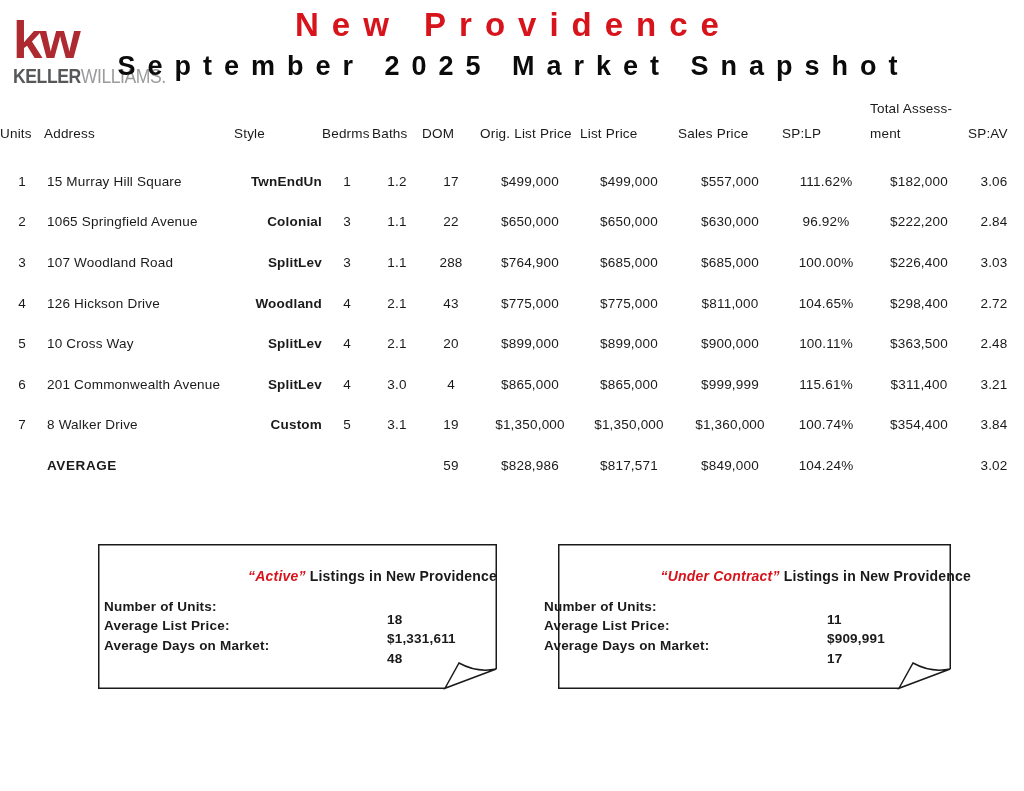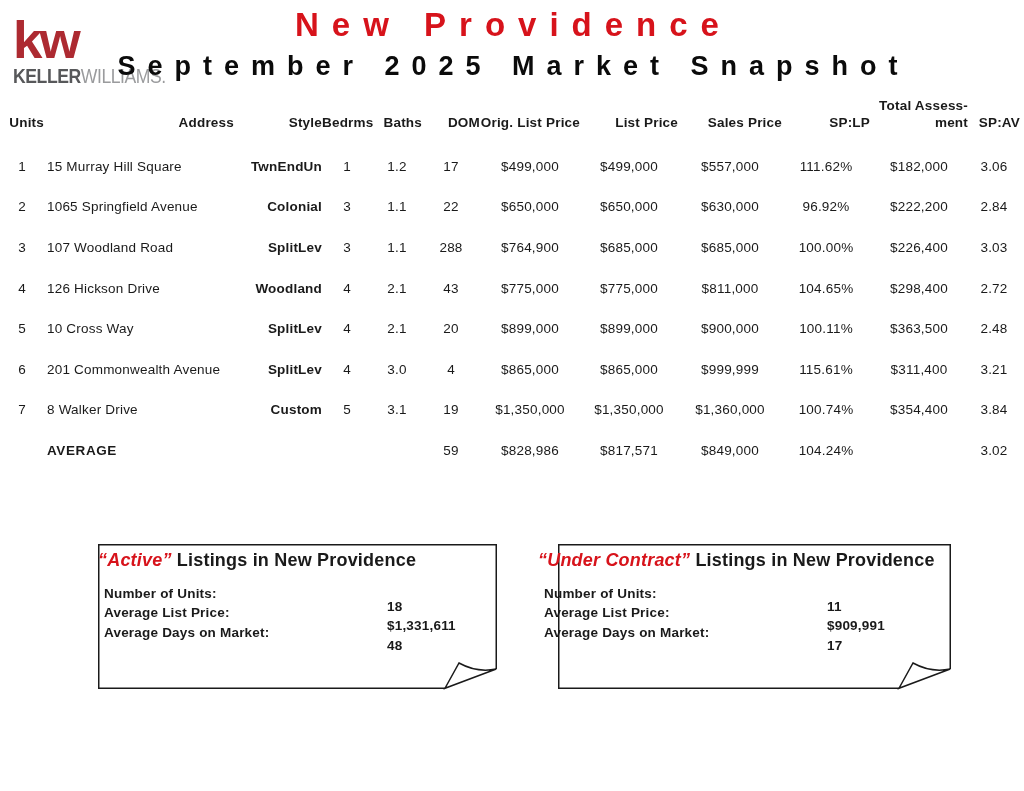--- a/index.html
+++ b/index.html
@@ -33,40 +33,40 @@
     margin-top:7px; white-space:nowrap;
   }
 
   
   table.listings {
     position:absolute; top:96px; left:0; width:1024px;
     border-collapse:collapse; table-layout:fixed;
     font-size:13.5px; letter-spacing:0.2px;
   }
   table.listings th {
-    vertical-align:bottom; padding:0 0 15px 0; font-weight:700;
-    text-align:right; white-space:pre-line; line-height:17px; height:50px;
+    vertical-align:bottom; padding:0 0 15px 0; font-weight:400;
+    text-align:left; white-space:pre-line; line-height:25px; height:50px;
   }
   table.listings td {
     height:40.6px; padding:0; text-align:center; vertical-align:middle;
     white-space:nowrap; overflow:hidden;
   }
   table.listings td:nth-child(2) { text-align:left; padding-left:3px; }
   table.listings td:nth-child(3) { text-align:right; padding-left:8px;font-weight:bold; }
   table.listings th:last-child, table.listings td:last-child { padding-right:4px; }
   tr.avg td:nth-child(2) { font-weight:700; letter-spacing:0.6px; }
 
   
   .infobox { position:absolute; top:544px; height:146px; }
   .infobox.b0 { left:98px;  width:399px; }
   .infobox.b1 { left:538px; width:433px; }
   .box-frame { position:absolute; inset:0; width:100%; height:100%; }
   .box-title {
-    position:relative; text-align:left; padding-top:6px;
-    font-size:18px; font-weight:700; letter-spacing:0.2px;
+    position:relative; text-align:right; padding-top:24px;
+    font-size:14px; font-weight:700; letter-spacing:0.2px;
   }
   .box-title .status { font-style:italic; }
   .box-stats { position:relative; margin:15px 0 12px 6px; }
   .stat-line { position:relative; height:19.3px; font-size:13.5px; font-weight:700; letter-spacing:0.2px; }
   .stat-value { position:absolute; left:283px; top:13px; font-weight:700; }
 </style>
 </head>
 <body>
 
 <div class="brand">

